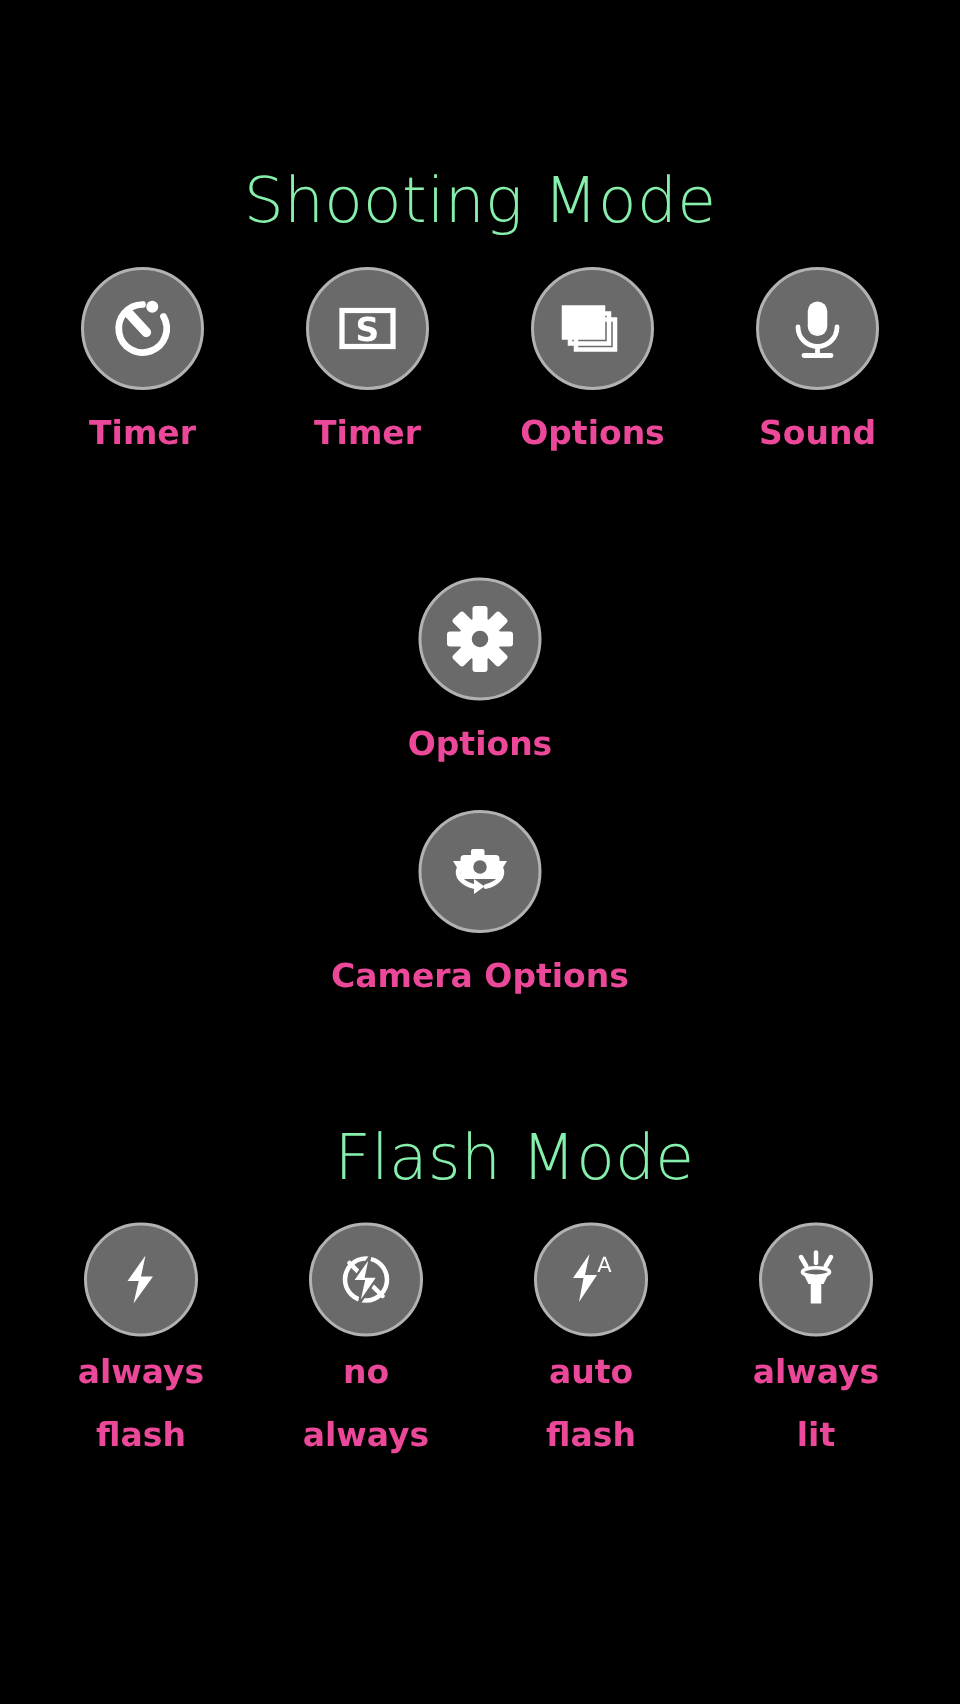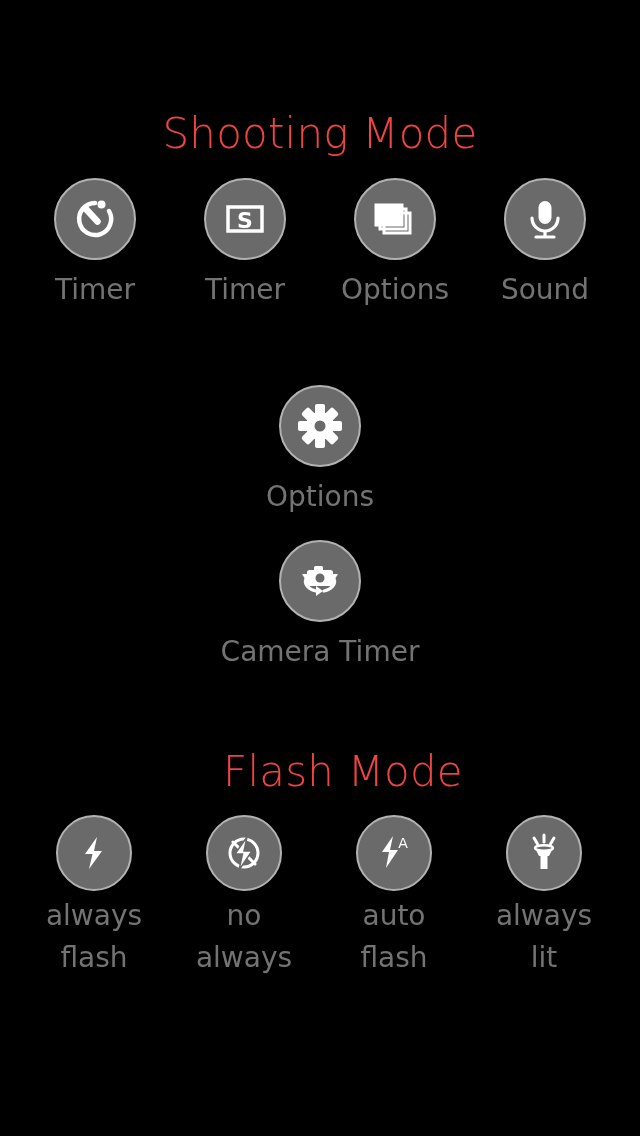--- a/index.html
+++ b/index.html
@@ -23,21 +23,21 @@
 
   
   .section-title {
     position: absolute;
     left: 0;
     width: 640px;
     text-align: center;
     font-size: 42px;
     font-weight: 300;
     letter-spacing: 0.2px;
-    color: #ef4444;
+    color: #86efac;
     line-height: 1;
   }
   #shooting-title { top: 113px; }
   #flash-title    { top: 751px; margin-left: 23px; }
 
   
   .item {
     position: absolute;
     width: 150px;
     text-align: center;
@@ -53,23 +53,23 @@
     position: relative;
   }
   .circle.small {
     width: 76px;
     height: 76px;
   }
   .circle svg { display: block; position: absolute; top: 50%; left: 50%; transform: translate(-50%, -50%); }
 
   .label {
     margin-top: 9px;
-    font-size: 28px;
-    font-weight: 400;
-    color: #737373;
+    font-size: 22px;
+    font-weight: 700;
+    color: #ec4899;
     line-height: 42px;
     white-space: pre-line;
   }
 
   
   .row-shooting .item { top: 178px; }
   #item-timer    { left: 20px; }
   #item-single   { left: 170px; }
   #item-multiple { left: 320px; }
   #item-sound    { left: 470px; }
@@ -176,21 +176,21 @@
           </g>
           <circle cx="28" cy="25" r="4.5" fill="#6a6a6a"></circle>
           <path d="M14 26 A16 10 0 0 0 24 38" fill="none" stroke="#ffffff" stroke-width="3.2" stroke-linecap="round"></path>
           <path d="M42 26 A16 10 0 0 1 32 38" fill="none" stroke="#ffffff" stroke-width="3.2" stroke-linecap="round"></path>
           <polygon points="24,33 24,43 31,38" fill="#ffffff"></polygon>
           <polygon points="46,21 36,21 41,29" fill="#ffffff"></polygon>
           <polygon points="10,21 20,21 15,29" fill="#ffffff"></polygon>
         </svg>
       </span>
     </div>
-    <div class="label">Camera Timer</div>
+    <div class="label">Camera Options</div>
   </div>
 
   <div class="section-title" id="flash-title">Flash Mode</div>
 
   <div class="row-flash">
 
     <div class="item" id="item-always-flash">
       <div class="circle small">
         <span>
           <svg width="40" height="40" viewBox="0 0 40 40">

